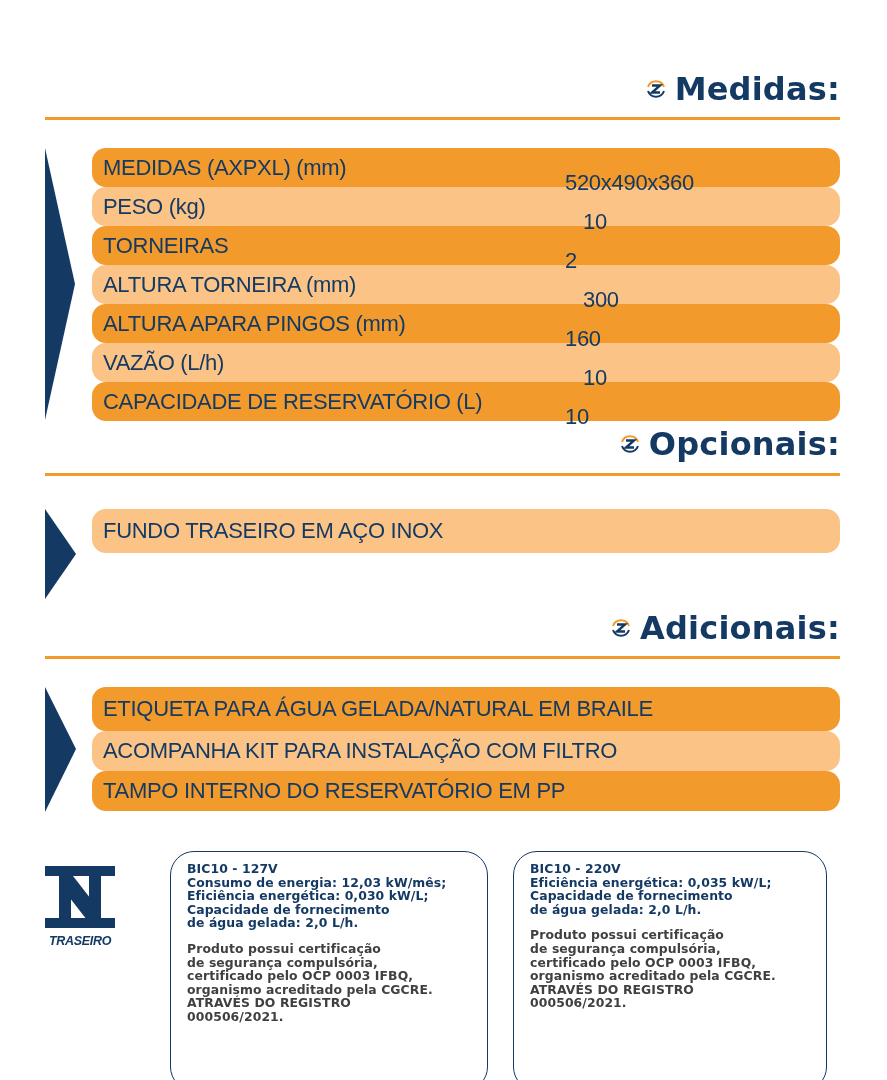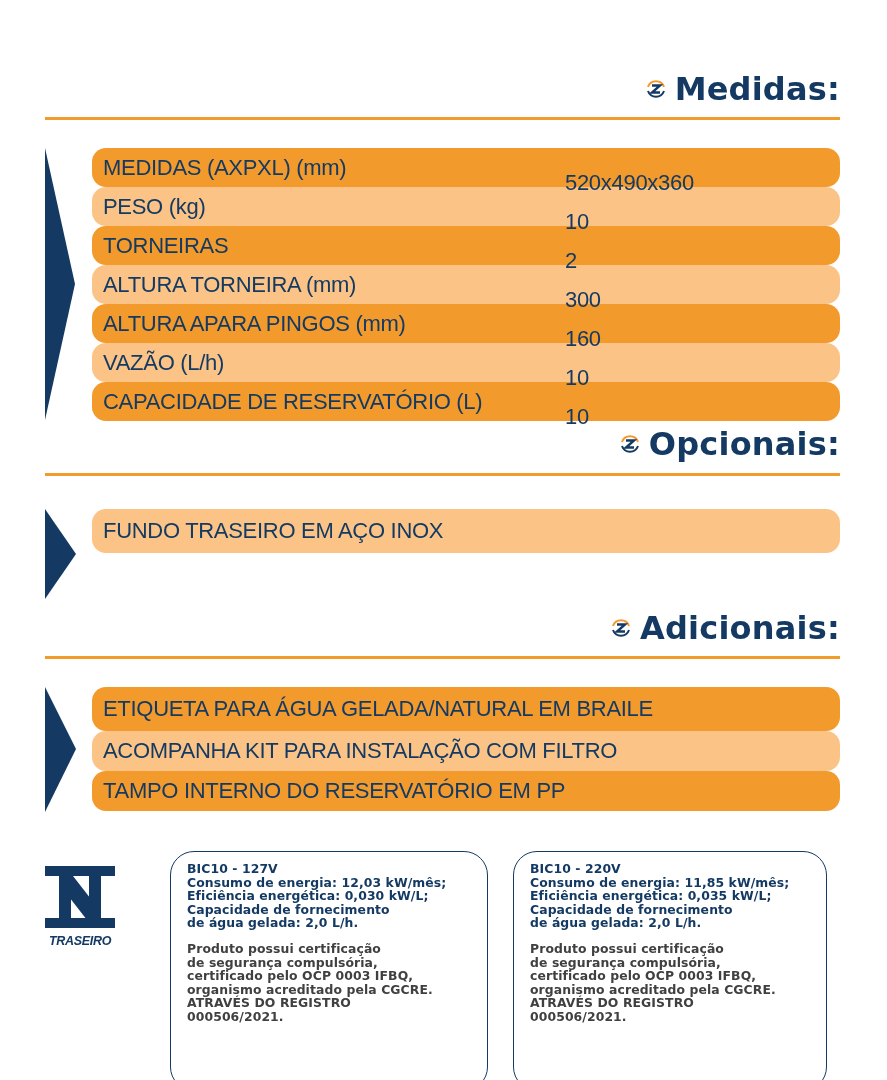--- a/index.html
+++ b/index.html
@@ -28,21 +28,21 @@
     .row {
       display: flex; align-items: center;
       font-family: "Liberation Sans", sans-serif;
       font-stretch: condensed;
       font-size: 22px; color: #143a63;
       letter-spacing: -0.3px;
       box-sizing: border-box;
       border-radius: 14px;
     }
     .row.dark { background: #f39a2c; }
-    .row.light { background: #fbc486; }
+    .row.light { background: #fbc486; gap: 18px; }
     .row .c1 { padding-left: 11px; width: 452px; white-space: nowrap; }
     .row .c2 { padding-left: 10px; flex: 1; white-space: nowrap; margin-top: 31px; }
     .row .single { padding-left: 11px; white-space: nowrap; }
     .spec-row { height: 39px; }
     .list-row { height: 44px; }
     .list-row-3 { height: 40px; }
 
     .inmetro {
       position: absolute; left: 45px; top: 866px; width: 70px;
     }
@@ -183,21 +183,20 @@
     <div class="line">certificado pelo OCP 0003 IFBQ,</div>
     <div class="line">organismo acreditado pela CGCRE.</div>
     <div class="line">ATRAVÉS DO REGISTRO</div>
     <div class="line">000506/2021.</div>
   </div>
 </div>
 
 <div class="card" style="left:489px; width:314px;">
   <div class="blue">
     <div class="line">BIC10 - 220V</div>
-    <div class="line">Consumo de energia: 11,85 kW/mês;</div>
     <div class="line">Eficiência energética: 0,035 kW/L;</div>
     <div class="line">Capacidade de fornecimento</div>
     <div class="line">de água gelada: 2,0 L/h.</div>
   </div>
   <div class="orange">
     <div class="line">Produto possui certificação</div>
     <div class="line">de segurança compulsória,</div>
     <div class="line">certificado pelo OCP 0003 IFBQ,</div>
     <div class="line">organismo acreditado pela CGCRE.</div>
     <div class="line">ATRAVÉS DO REGISTRO</div>

